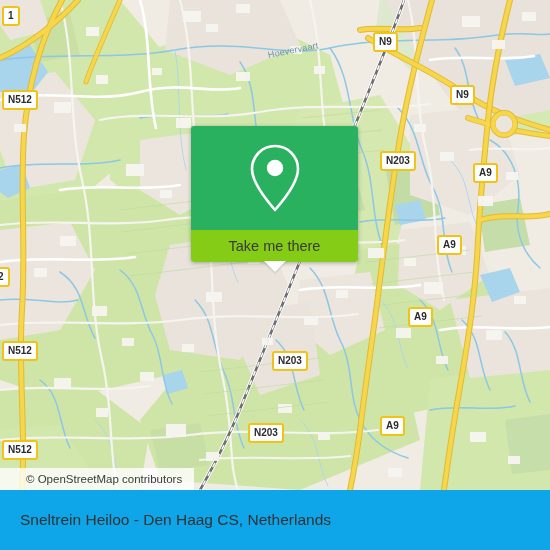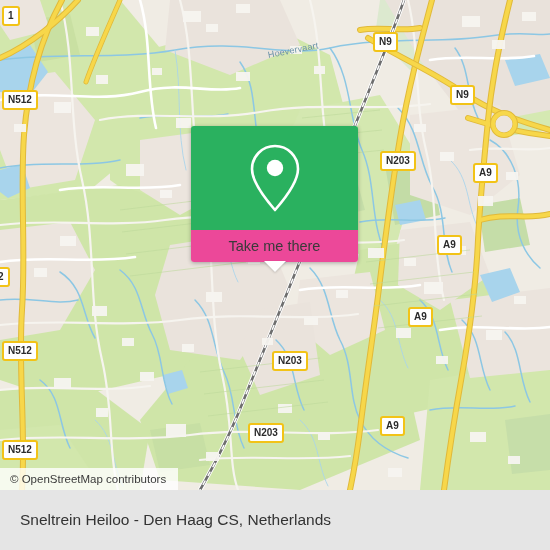--- a/index.html
+++ b/index.html
@@ -67,21 +67,21 @@
     letter-spacing: 0.2px;
   }
 
   
   #attribution {
     position: absolute;
     left: 0;
     bottom: 0;
     height: 22px;
     line-height: 22px;
-    padding: 0 12px 0 10px;
+    padding: 0 12px 0 26px;
     background: rgba(255,255,255,0.80);
     color: #3a3a3a;
     font-family: "Liberation Sans", sans-serif;
     font-size: 11.5px;
     white-space: nowrap;
   }
 
   
   #popup {
     position: absolute;
@@ -96,21 +96,21 @@
   #popup-head {
     height: 104px;
     background: #2ab15f;
     border-radius: 3px 3px 0 0;
     display: flex;
     align-items: center;
     justify-content: center;
   }
   #popup-body {
     height: 32px;
-    background: #ec4899;
+    background: #84cc16;
     border-radius: 0 0 3px 3px;
     display: flex;
     align-items: center;
     justify-content: center;
     position: relative;
   }
   #popup-label {
     color: #3a3a3a;
     font-family: "Liberation Sans", sans-serif;
     font-size: 14.5px;
@@ -129,21 +129,21 @@
     filter: drop-shadow(0 1px 1px rgba(0,0,0,0.18));
   }
 
   
   #footer {
     position: absolute;
     left: 0;
     top: 490px;
     width: 550px;
     height: 60px;
-    background: #e5e5e5;
+    background: #0ea5e9;
     display: flex;
     align-items: center;
     box-sizing: border-box;
     padding: 0 18px 0 20px;
   }
   #footer-title {
     flex: 1 1 auto;
     color: #333333;
     font-family: "Liberation Sans", sans-serif;
     font-size: 15.5px;

